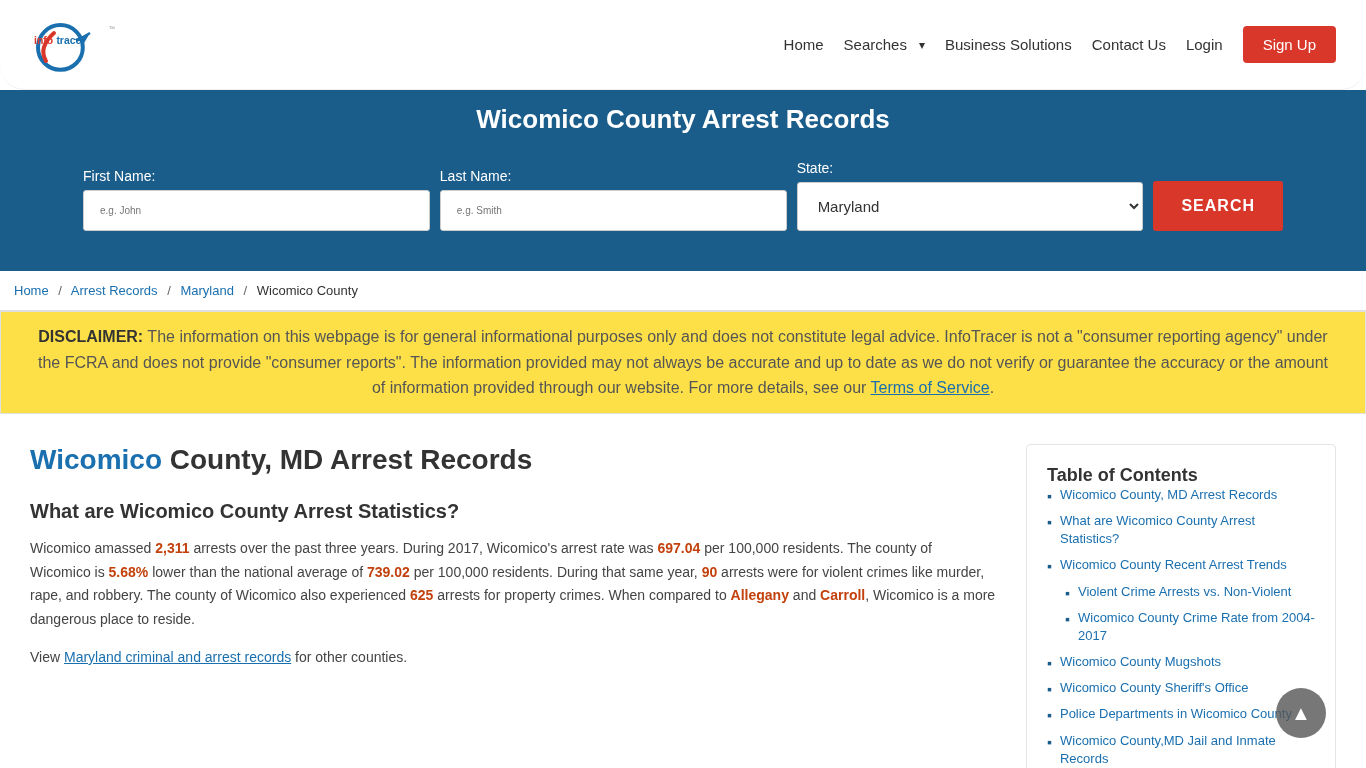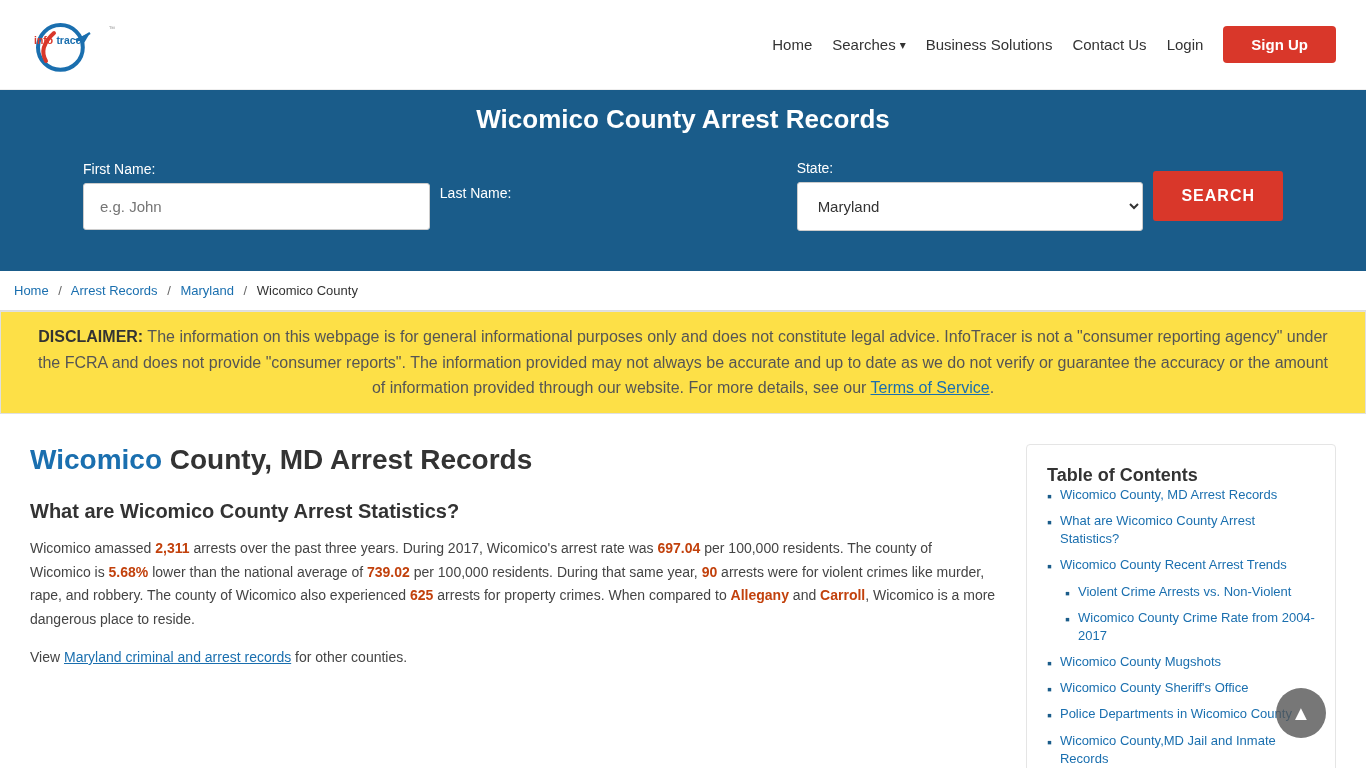--- a/index.html
+++ b/index.html
@@ -7,20 +7,21 @@
 
     
     .header {
       display: flex;
       align-items: center;
       justify-content: space-between;
       padding: 10px 30px;
       background: #fff;
       border-bottom: 1px solid #eee;
       height: 90px;
+      border-radius: 25px;
     }
     .logo-area {
       display: flex;
       align-items: center;
     }
     .logo-svg {
       width: 160px;
       height: 60px;
     }
     .nav {
@@ -30,75 +31,75 @@
     }
     .nav-link {
       text-decoration: none;
       color: #333;
       font-size: 15px;
       font-weight: 500;
     }
     .nav-searches {
       display: flex;
       align-items: center;
-      gap: 4px;
+      gap: 12px;
     }
     .nav-btn-login {
       text-decoration: none;
       color: #333;
       font-size: 15px;
       font-weight: 500;
     }
     .nav-btn-signup {
       background: #d9372a;
       color: #fff;
       border: none;
-      padding: 10px 28px;
+      padding: 10px 20px;
       border-radius: 4px;
       font-size: 15px;
-      font-weight: bold;
+      font-weight: normal;
       cursor: pointer;
       text-decoration: none;
     }
 
     
     .hero {
       background: #1a5c8a;
       padding: 14px 40px 40px;
       text-align: center;
     }
     .hero-title {
       color: #fff;
       font-size: 26px;
       font-weight: bold;
       margin-bottom: 25px;
     }
     .search-form {
       display: flex;
-      align-items: center;
+      align-items: flex-end;
       gap: 10px;
       max-width: 1200px;
       margin: 0 auto;
     }
     .form-group {
       display: flex;
       flex-direction: column;
       align-items: flex-start;
       flex: 1;
     }
     .form-label {
       color: #fff;
       font-size: 14px;
       margin-bottom: 6px;
       font-weight: 500;
     }
     .form-input {
       width: 100%;
       padding: 14px 16px;
-      font-size: 15px;
+      font-size: 10px;
       border: 1px solid #ccc;
       border-radius: 3px;
       color: #999;
     }
     .form-select {
       width: 100%;
       padding: 14px 16px;
       font-size: 15px;
       border: 1px solid #ccc;
       border-radius: 3px;
@@ -293,20 +294,21 @@
 
 <section class="hero">
   <h1 class="hero-title">Wicomico County Arrest Records</h1>
   <div class="search-form">
     <div class="form-group">
       <label class="form-label">First Name:</label>
       <input class="form-input" type="text" placeholder="e.g. John" style="">
     </div>
     <div class="form-group">
       <label class="form-label">Last Name:</label>
+      <input class="form-input" type="text" placeholder="e.g. Smith" style="">
     </div>
     <div class="form-group">
       <label class="form-label">State:</label>
       <select class="form-select" id="state-select"><option value="Alabama">Alabama</option><option value="Alaska">Alaska</option><option value="Arizona">Arizona</option><option value="Arkansas">Arkansas</option><option value="California">California</option><option value="Colorado">Colorado</option><option value="Connecticut">Connecticut</option><option value="Delaware">Delaware</option><option value="Florida">Florida</option><option value="Georgia">Georgia</option><option value="Hawaii">Hawaii</option><option value="Idaho">Idaho</option><option value="Illinois">Illinois</option><option value="Indiana">Indiana</option><option value="Iowa">Iowa</option><option value="Kansas">Kansas</option><option value="Kentucky">Kentucky</option><option value="Louisiana">Louisiana</option><option value="Maine">Maine</option><option value="Maryland" selected="">Maryland</option><option value="Massachusetts">Massachusetts</option><option value="Michigan">Michigan</option><option value="Minnesota">Minnesota</option><option value="Mississippi">Mississippi</option><option value="Missouri">Missouri</option><option value="Montana">Montana</option><option value="Nebraska">Nebraska</option><option value="Nevada">Nevada</option><option value="New Hampshire">New Hampshire</option><option value="New Jersey">New Jersey</option><option value="New Mexico">New Mexico</option><option value="New York">New York</option><option value="North Carolina">North Carolina</option><option value="North Dakota">North Dakota</option><option value="Ohio">Ohio</option><option value="Oklahoma">Oklahoma</option><option value="Oregon">Oregon</option><option value="Pennsylvania">Pennsylvania</option><option value="Rhode Island">Rhode Island</option><option value="South Carolina">South Carolina</option><option value="South Dakota">South Dakota</option><option value="Tennessee">Tennessee</option><option value="Texas">Texas</option><option value="Utah">Utah</option><option value="Vermont">Vermont</option><option value="Virginia">Virginia</option><option value="Washington">Washington</option><option value="West Virginia">West Virginia</option><option value="Wisconsin">Wisconsin</option><option value="Wyoming">Wyoming</option></select>
     </div>
     <button class="search-btn">SEARCH</button>
   </div>
 </section>
 
 <div class="breadcrumb-bar">

